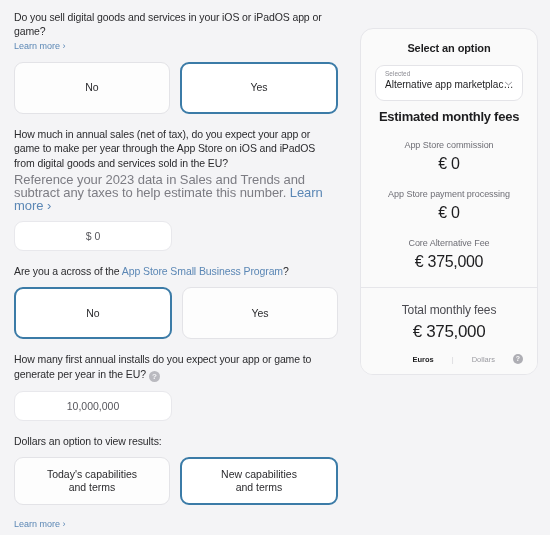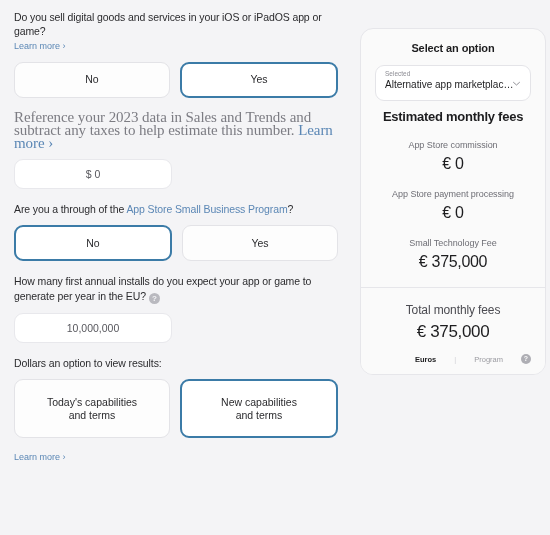--- a/index.html
+++ b/index.html
@@ -36,78 +36,77 @@
     background: #b9b9bf;
     color: #f4f4f6;
     font-size: 8px;
     line-height: 11px;
     text-align: center;
     font-weight: 700;
     vertical-align: -1px;
     margin-left: 3px;
   }
   .subtext {
-    font-size: 15px;
+    font-size: 13px;
     line-height: 13px;
     color: #7c7c83;
     margin-top: 3px;
     letter-spacing: -0.005em;
-    font-family: Liberation Serif, serif;
   }
   .subtext .learn { color: #5b87b5; }
   .learnrow {
     font-size: 9px;
     line-height: 13px;
     color: #5b87b5;
     margin-top: 1px;
   }
 
   
   .btnrow { display: flex; gap: 10px; margin-top: 9px; }
   .choice {
     flex: 1;
-    height: 36px;
+    height: 52px;
     border-radius: 9px;
     border: 1px solid #e3e3e7;
     background: #fdfdfd;
     color: #2b2b2e;
     font-size: 10.5px;
     font-family: "Liberation Sans", sans-serif;
     display: flex;
     align-items: center;
     justify-content: center;
     text-align: center;
     line-height: 13px;
     cursor: pointer;
     white-space: pre-line;
   }
   .choice.sel {
     border: 2px solid #3b7ba7;
     background: #ffffff;
   }
-  .choice.tall { height: 59px; }
+  .choice.tall { height: 48px; }
 
   .field {
     margin-top: 9px;
     height: 30px;
     border-radius: 9px;
     border: 1px solid #e8e8ec;
     background: #ffffff;
     width: 158px;
     display: flex;
     align-items: center;
     justify-content: center;
     font-size: 10.5px;
     color: #57575d;
   }
 
   
   .right {
     width: 198px;
-    padding: 28px 4px 0 8px;
+    padding: 28px 12px 0 8px;
   }
   .card {
     background: #fafafa;
     border: 1px solid #e6e6ea;
     border-radius: 13px;
     overflow: hidden;
   }
   .card-top { padding: 13px 14px 16px 14px; }
   .card-title {
     font-size: 11px;
@@ -218,26 +217,27 @@
     <div class="qblock">
       <div class="qtext">Do you sell digital goods and services in your iOS or iPadOS app or game?</div>
       <div class="learnrow">Learn more ›</div>
       <div class="btnrow">
         <button class="choice">No</button>
         <button class="choice sel">Yes</button>
       </div>
     </div>
 
     <div class="qblock">
+      <div class="qtext">How much in annual sales (net of tax), do you expect your app or game to make per year through the App Store on iOS and iPadOS from digital goods and services sold in the EU?</div>
       <div class="subtext"><span>Reference your 2023 data in Sales and Trends and subtract any taxes to help estimate this number. </span><span class="learn">Learn more ›</span></div>
       <div class="field">$ 0</div>
     </div>
 
     <div class="qblock">
-      <div class="qtext"><span>Are you a through of the </span><span class="lnk">App Store Small Business Program</span><span>?</span></div>
+      <div class="qtext"><span>Are you a across of the </span><span class="lnk">App Store Small Business Program</span><span>?</span></div>
       <div class="btnrow">
         <button class="choice sel">No</button>
         <button class="choice">Yes</button>
       </div>
     </div>
 
     <div class="qblock">
       <div class="qtext"><span>How many first annual installs do you expect your app or game to generate per year in the EU?</span><span class="helpq">?</span></div>
       <div class="field">10,000,000</div>
     </div>
@@ -280,34 +280,34 @@
           <div class="name">App Store commission</div>
           <div class="amt">€ 0</div>
         </div>
 
         <div class="feeitem">
           <div class="name">App Store payment processing</div>
           <div class="amt">€ 0</div>
         </div>
 
         <div class="feeitem">
-          <div class="name">Small Technology Fee</div>
+          <div class="name">Core Alternative Fee</div>
           <div class="amt">€ 375,000</div>
         </div>
       </div>
 
       <div class="divider"></div>
 
       <div class="card-bottom">
         <div class="total-name">Total monthly fees</div>
         <div class="total-amt">€ 375,000</div>
         <div class="curr">
           <span class="on">Euros</span>
           <span class="bar">|</span>
-          <span class="off">Program</span>
+          <span class="off">Dollars</span>
           <span class="help">?</span>
         </div>
       </div>
 
     </div>
   </div>
 
 </div>
 
 </body></html>

